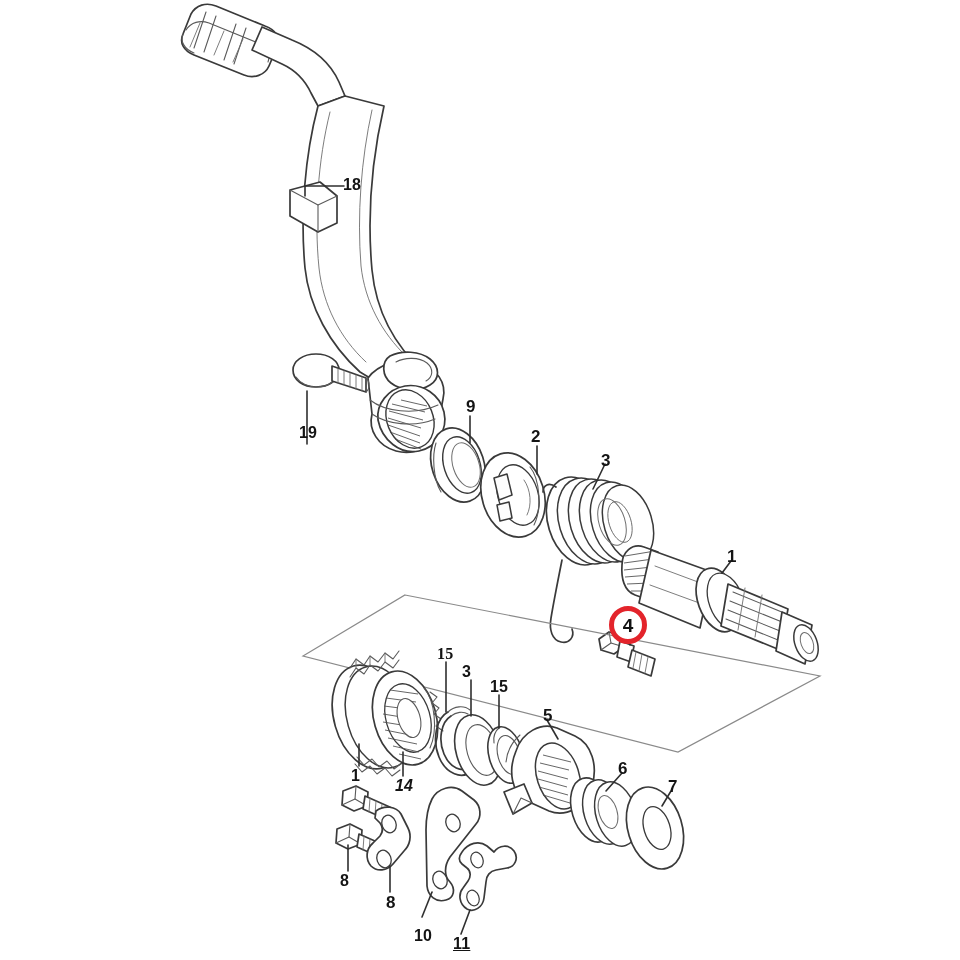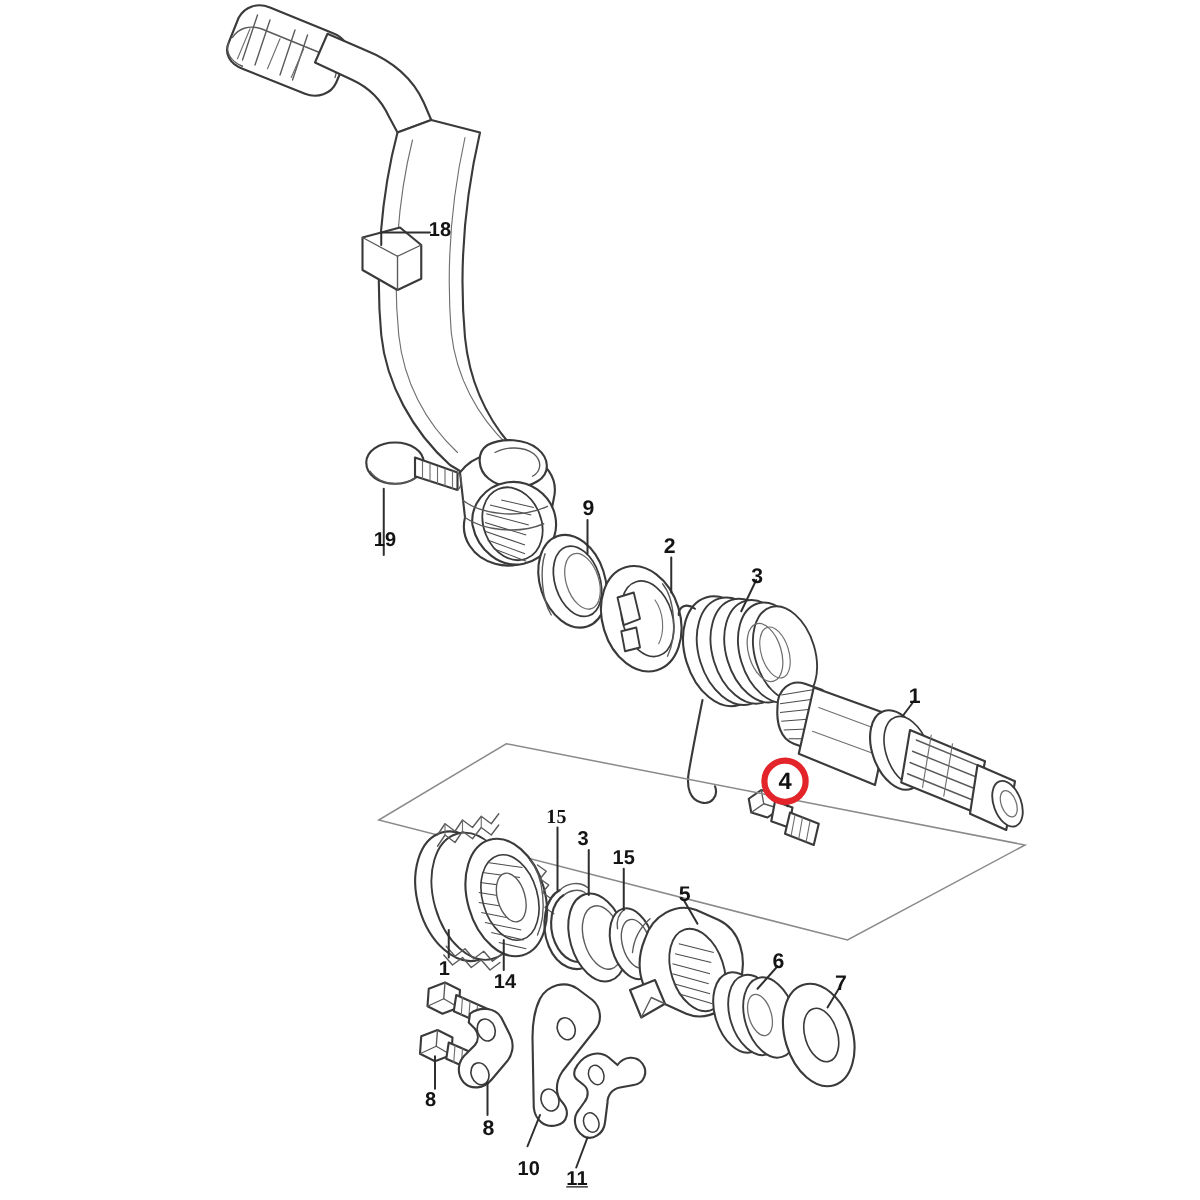--- a/index.html
+++ b/index.html
@@ -400,21 +400,21 @@
   <span class="callout" style="left:601px;top:452px;">3</span>
   <span class="callout" style="left:543px;top:707px;">5</span>
   <span class="callout" style="left:618px;top:760px;">6</span>
   <span class="callout" style="left:668px;top:778px;">7</span>
   <span class="callout" style="left:386px;top:894px;">8</span>
   <span class="callout" style="left:466px;top:398px;">9</span>
   <span class="callout small" style="left:414px;top:928px;">10</span>
   <span class="callout small" style="left:453px;top:936px;text-decoration:underline;">11</span>
   <span class="callout small" style="left:340px;top:873px;">8</span>
   <span class="callout small" style="left:351px;top:768px;">1</span>
-  <span class="callout small" style="left:395px;top:778px;">14</span>
+  <span class="callout small" style="left:395px;top:778px;font-style:italic;">14</span>
   <span class="callout small" style="left:437px;top:646px;font-family:Liberation Serif, serif;">15</span>
   <span class="callout small" style="left:462px;top:664px;">3</span>
   <span class="callout small" style="left:490px;top:679px;">15</span>
   <span class="callout small" style="left:343px;top:177px;">18</span>
   <span class="callout small" style="left:299px;top:425px;">19</span>
 
   <div id="callout-4-highlight" style="left:609px;top:606px;">
     <span class="num">4</span>
   </div>
 

